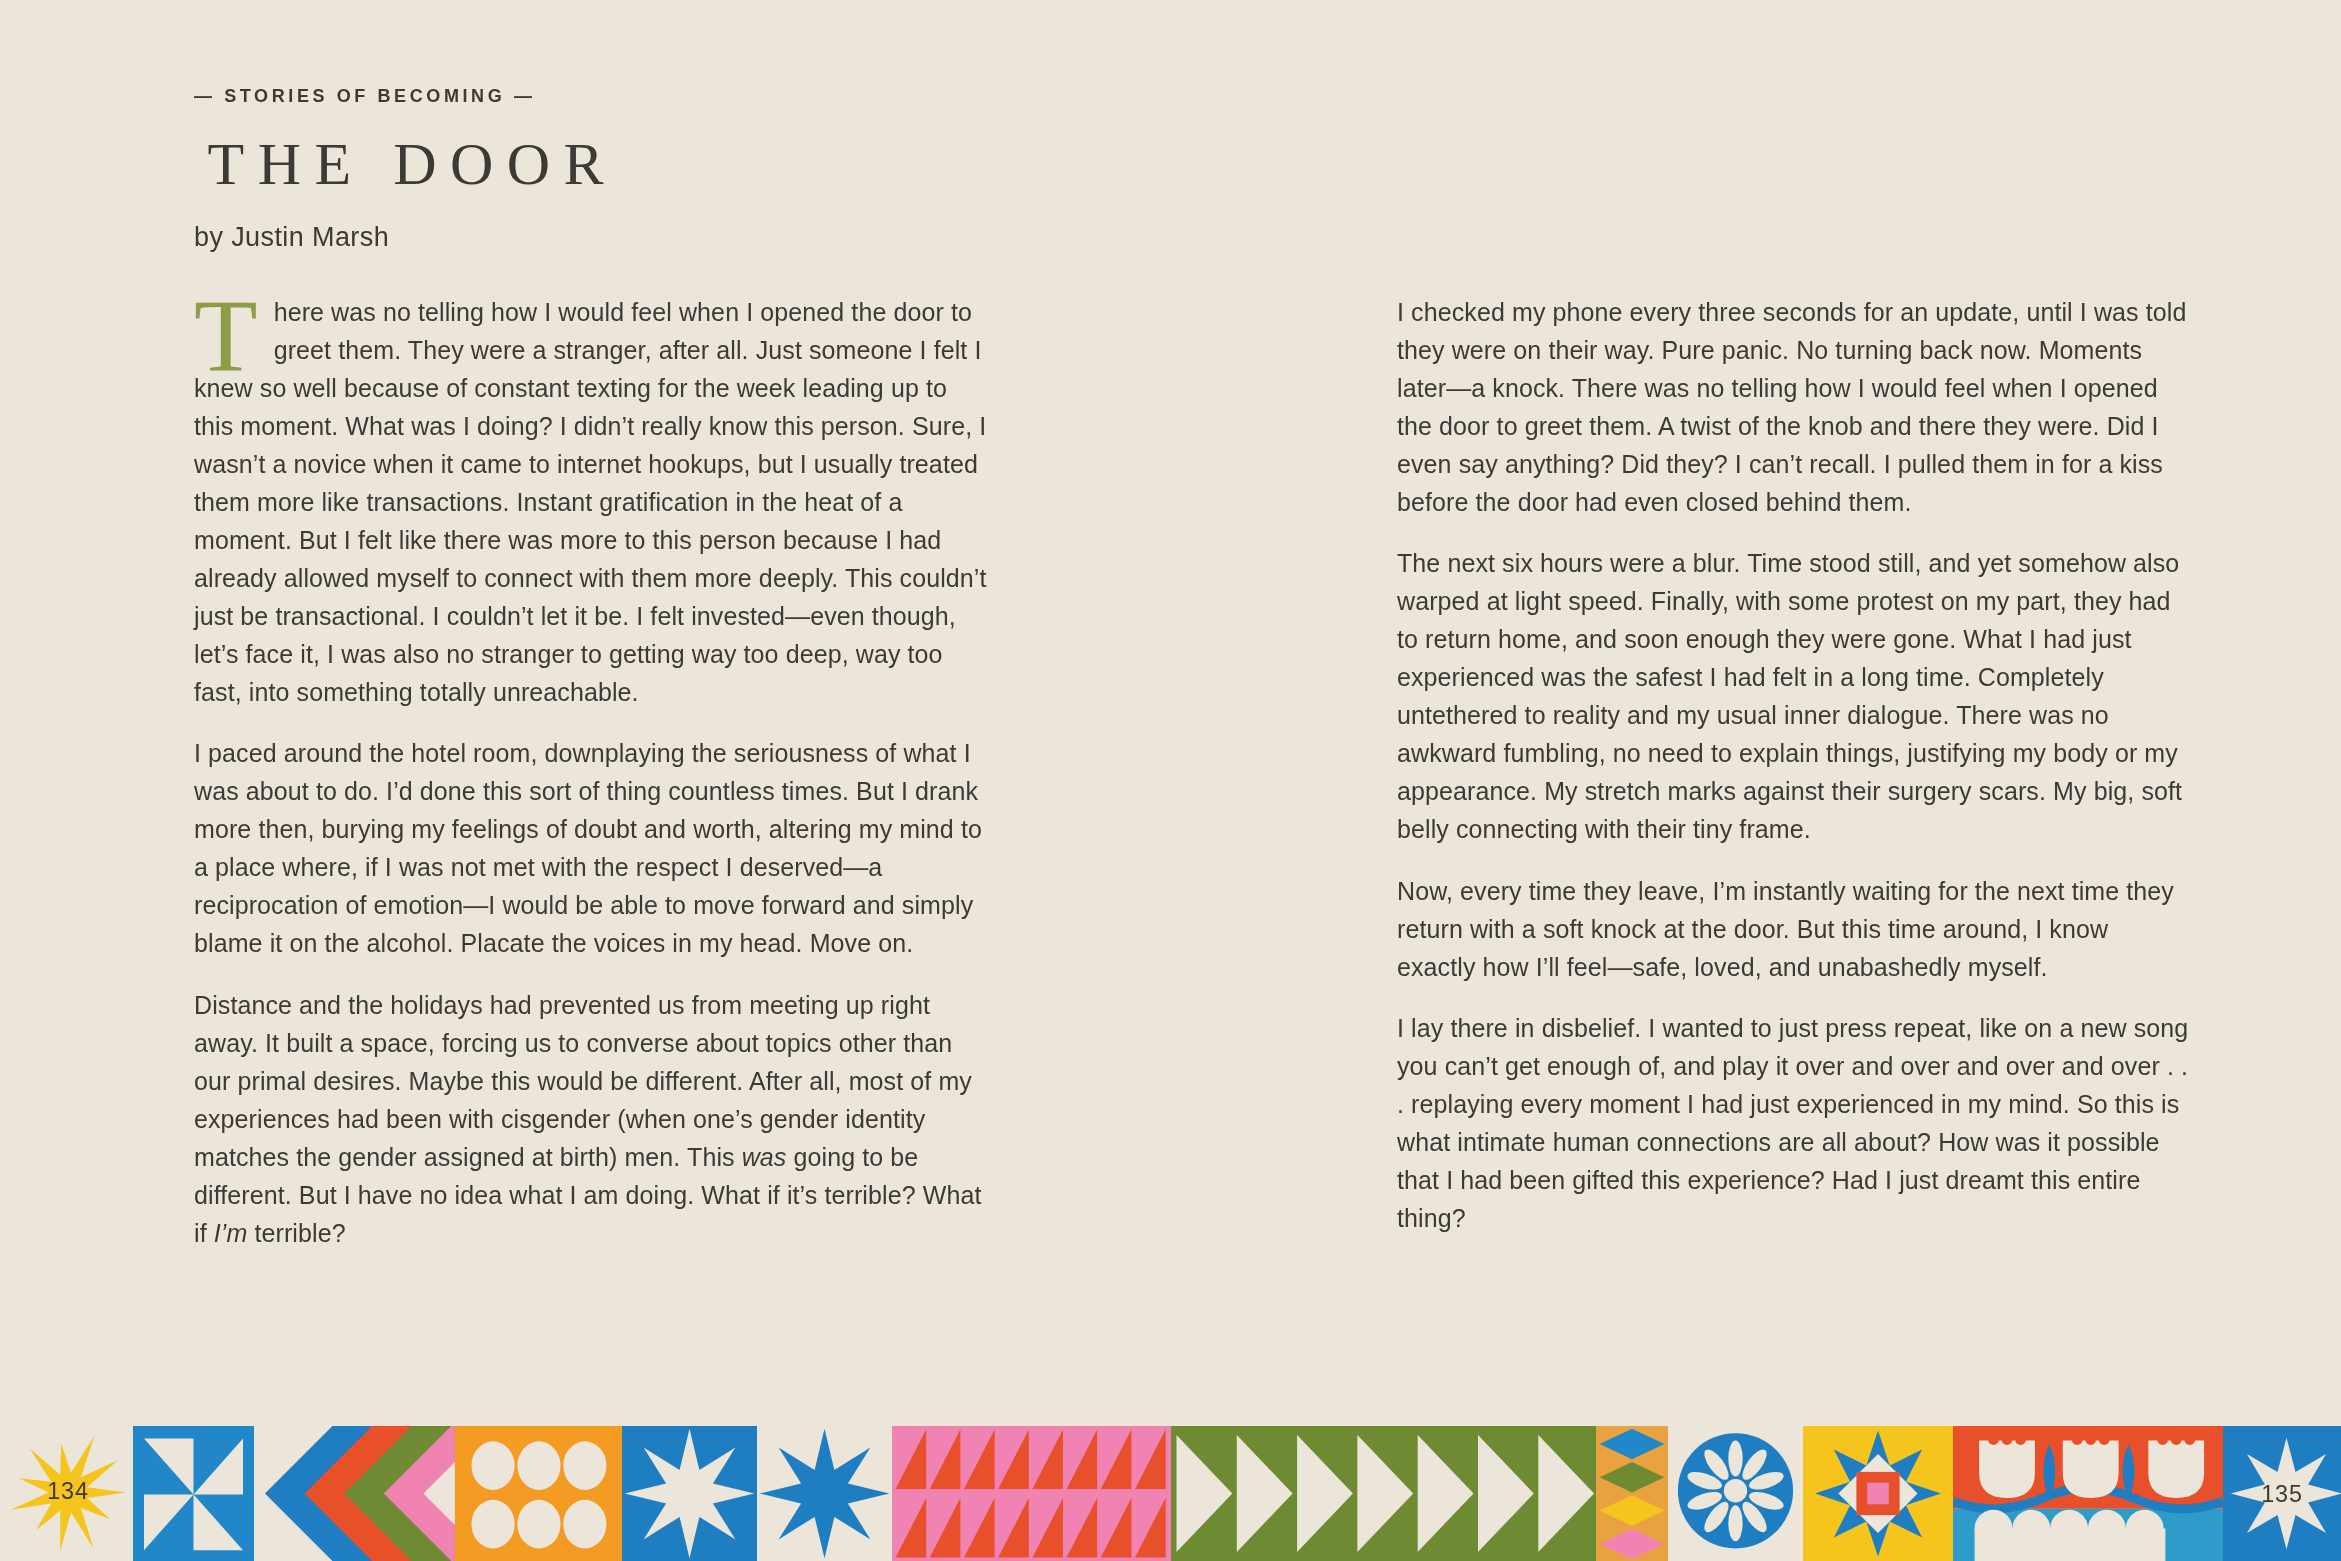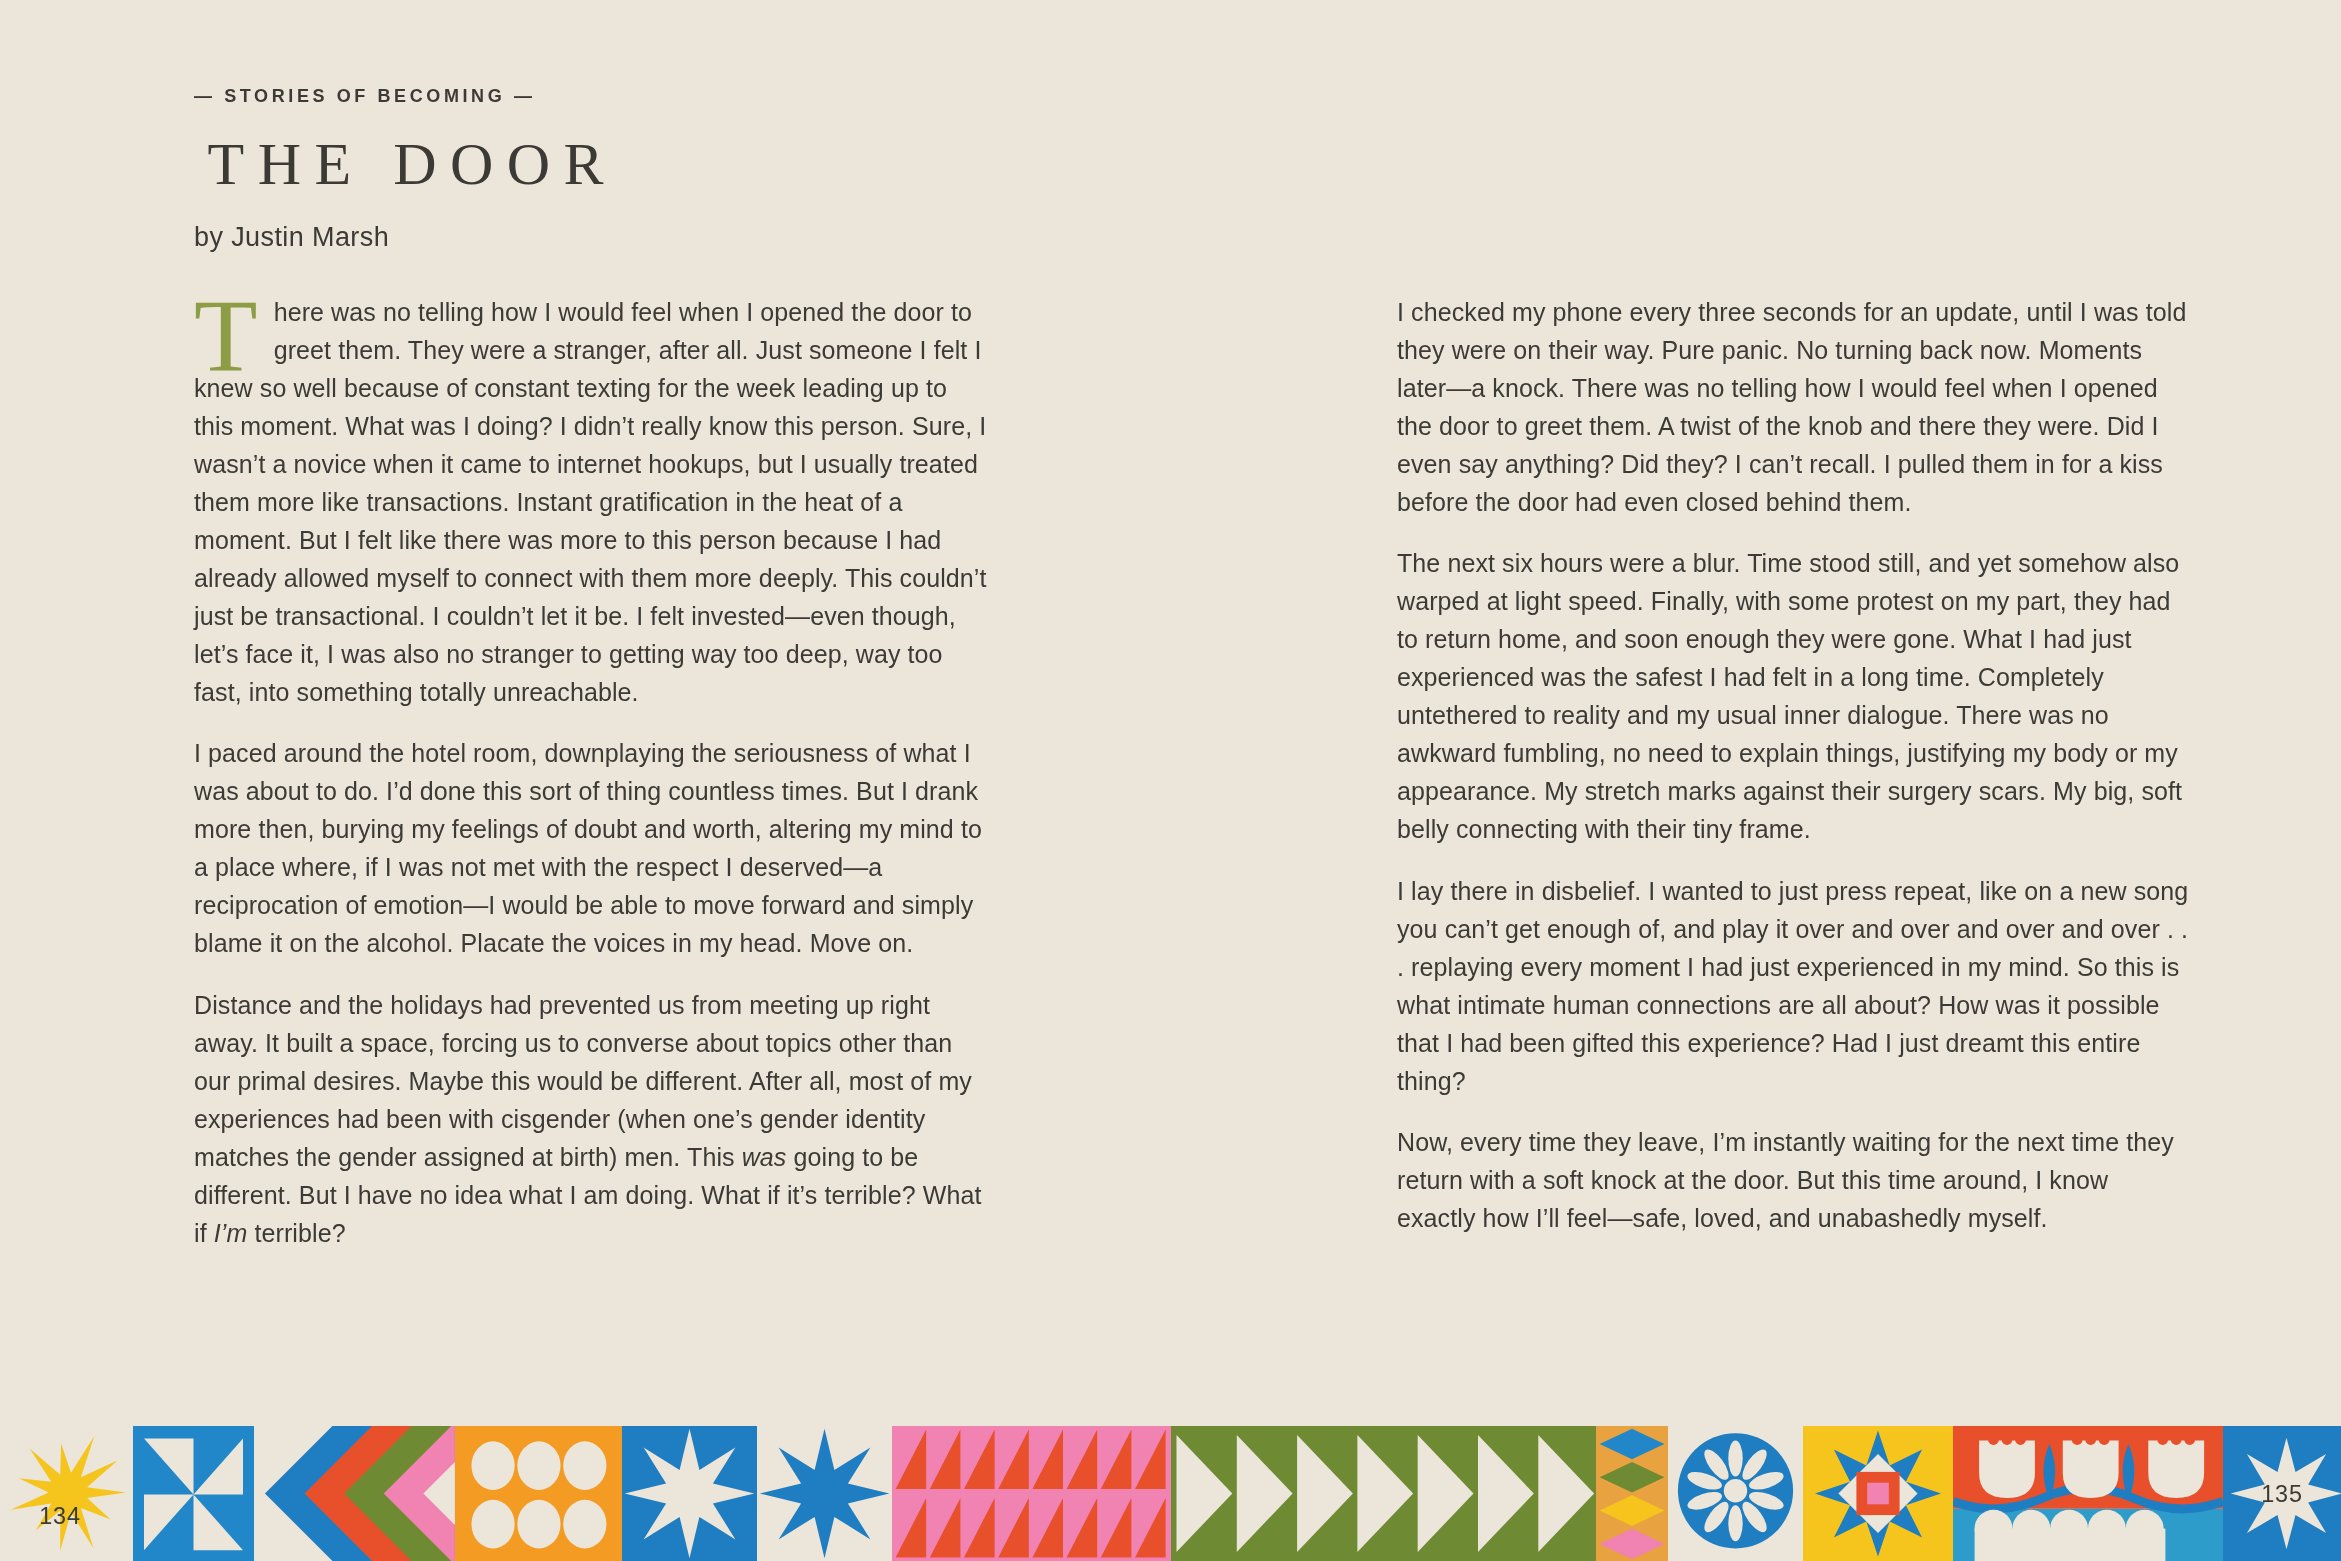--- a/index.html
+++ b/index.html
@@ -23,21 +23,21 @@
   .column p{margin:0 0 23.4px 0;}
   .column em{font-style:italic;}
   .dropcap{float:left;height:76px;font-size:104px;line-height:86px;
     font-family:"Liberation Serif",serif;color:var(--dropgreen);
     margin:0 16px 0 0;}
   .band{position:absolute;left:0;bottom:0;width:2342px;height:135px;display:flex;}
   .band .blk{height:135px;position:relative;flex:0 0 auto;}
   .band svg{display:block;width:100%;height:100%;}
   .pagenum{position:absolute;font-size:23.4px;color:var(--ink);letter-spacing:0.9px;
     transform:translate(-50%,-50%);}
-  #pn-left{left:60px;top:65px;margin-top:25px;}
+  #pn-left{left:68px;top:65px;}
   #pn-right{left:59px;top:68px;}
 </style>
 </head>
 <body>
 
 <div class="spread">
 
   <div class="header">
     <div class="kicker">— STORIES OF BECOMING —</div>
     <div class="title">THE DOOR</div>
@@ -45,22 +45,22 @@
   </div>
 
   <div class="column left">
       <p><span class="dropcap">T</span>here was no telling how I would feel when I opened the door to greet them. They were a stranger, after all. Just someone I felt I knew so well because of constant texting for the week leading up to this moment. What was I doing? I didn’t really know this person. Sure, I wasn’t a novice when it came to internet hookups, but I usually treated them more like transactions. Instant gratification in the heat of a moment. But I felt like there was more to this person because I had already allowed myself to connect with them more deeply. This couldn’t just be transactional. I couldn’t let it be. I felt invested—even though, let’s face it, I was also no stranger to getting way too deep, way too fast, into something totally unreachable.</p>
       <p>I paced around the hotel room, downplaying the seriousness of what I was about to do. I’d done this sort of thing countless times. But I drank more then, burying my feelings of doubt and worth, altering my mind to a place where, if I was not met with the respect I deserved—a reciprocation of emotion—I would be able to move forward and simply blame it on the alcohol. Placate the voices in my head. Move on.</p>
       <p>Distance and the holidays had prevented us from meeting up right away. It built a space, forcing us to converse about topics other than our primal desires. Maybe this would be different. After all, most of my experiences had been with cisgender (when one’s gender identity matches the gender assigned at birth) men. This <em>was</em> going to be different. But I have no idea what I am doing. What if it’s terrible? What if <em>I’m</em> terrible?</p>
     </div>
   <div class="column right">
       <p>I checked my phone every three seconds for an update, until I was told they were on their way. Pure panic. No turning back now. Moments later—a knock. There was no telling how I would feel when I opened the door to greet them. A twist of the knob and there they were. Did I even say anything? Did they? I can’t recall. I pulled them in for a kiss before the door had even closed behind them.</p>
       <p>The next six hours were a blur. Time stood still, and yet somehow also warped at light speed. Finally, with some protest on my part, they had to return home, and soon enough they were gone. What I had just experienced was the safest I had felt in a long time. Completely untethered to reality and my usual inner dialogue. There was no awkward fumbling, no need to explain things, justifying my body or my appearance. My stretch marks against their surgery scars. My big, soft belly connecting with their tiny frame.</p>
+      <p>Now, every time they leave, I’m instantly waiting for the next time they return with a soft knock at the door. But this time around, I know exactly how I’ll feel—safe, loved, and unabashedly myself.</p>
       <p>I lay there in disbelief. I wanted to just press repeat, like on a new song you can’t get enough of, and play it over and over and over and over . . . replaying every moment I had just experienced in my mind. So this is what intimate human connections are all about? How was it possible that I had been gifted this experience? Had I just dreamt this entire thing?</p>
-      <p>Now, every time they leave, I’m instantly waiting for the next time they return with a soft knock at the door. But this time around, I know exactly how I’ll feel—safe, loved, and unabashedly myself.</p>
     </div>
 
   <div class="band">
 
     <div class="blk" style="width:133px">
       <svg viewBox="0 0 148 150">
         <polygon fill="var(--yellow)" points="140,74 97,80 123,104 90,91 104,136 79,96 67,139 67,94 40,116 57,86 12,93 54,74 21,58 57,62 33,25 67,54 68,19 79,52 105,11 90,57 131,38 97,68"></polygon>
       </svg>
       <span class="pagenum" id="pn-left">134</span>
     </div>

